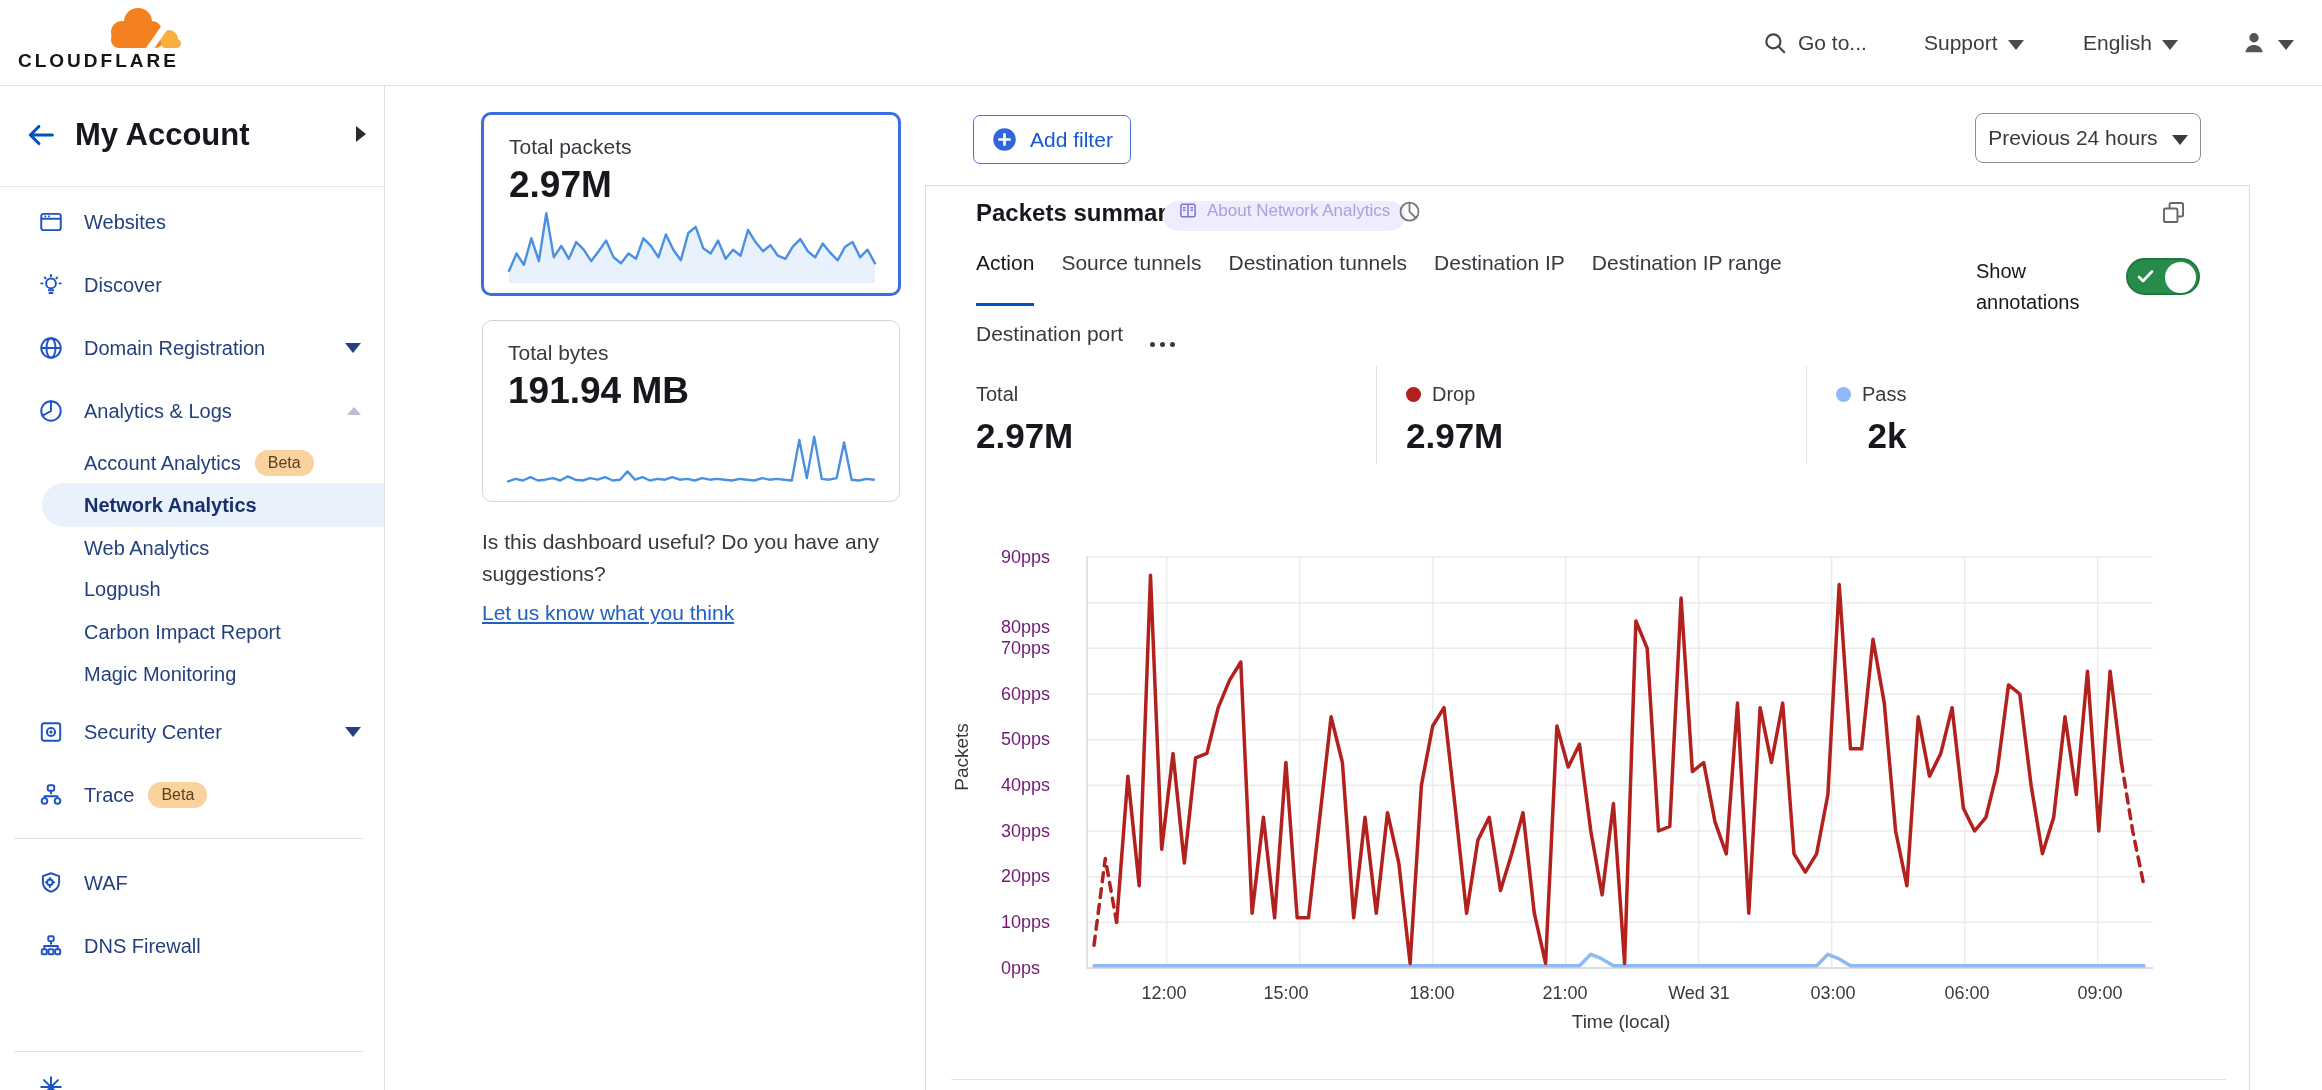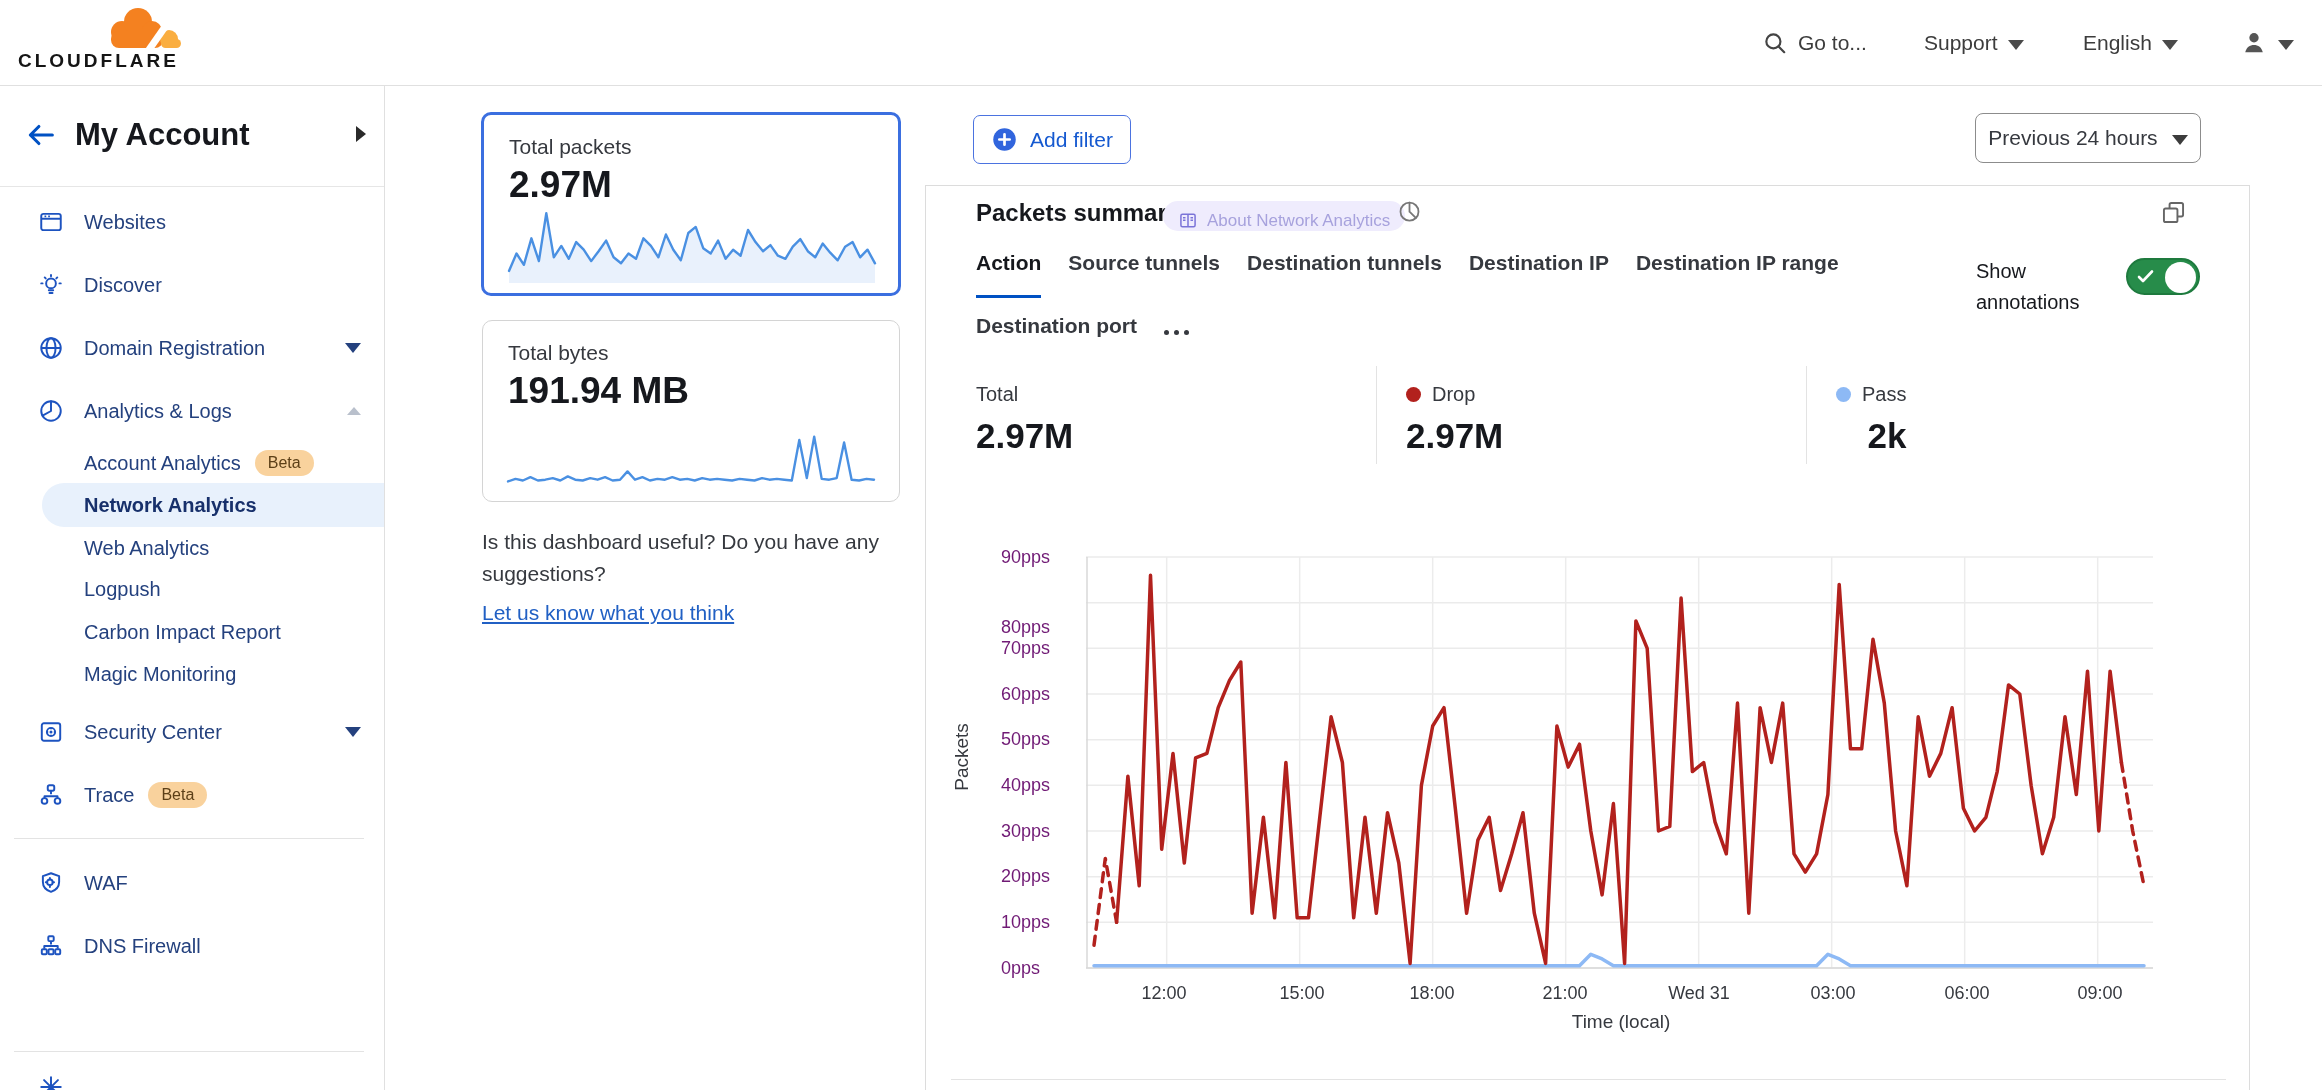--- a/index.html
+++ b/index.html
@@ -45,26 +45,26 @@
   
   .add-filter{position:absolute;left:973px;top:115px;height:49px;background:#fff;border:1px solid #4b73e0;border-radius:7px;
               display:inline-flex;align-items:center;gap:12px;padding:0 17px;font-size:21px;color:#1559d0;cursor:pointer;}
   .time-select{position:absolute;left:1975px;top:113px;width:226px;height:50px;background:#fff;border:1px solid #8c8c8c;border-radius:8px;
               display:flex;align-items:center;justify-content:center;gap:14px;font-size:21px;color:#36393f;cursor:pointer;}
   .caret-dk{width:0;height:0;border-left:8px solid transparent;border-right:8px solid transparent;border-top:10px solid #3c3c3c;margin-top:3px;}
 
   
   .panel{position:absolute;left:925px;top:185px;width:1325px;height:905px;background:#fff;border:1px solid #dcdcdc;border-bottom:none;}
   .panel-title{position:absolute;left:50px;top:13px;font-size:24px;font-weight:700;color:#16181d;}
-  .badge-about{position:absolute;left:237px;top:15px;height:30px;background:#efecfd;border-radius:15px;display:flex;align-items:flex-end;gap:9px;
+  .badge-about{position:absolute;left:237px;top:15px;height:30px;background:#efecfd;border-radius:15px;display:flex;align-items:flex-start;gap:9px;
                padding:0 15px;font-size:17px;color:#a7a2dd;cursor:pointer;}
   .pie-ic{position:absolute;left:470px;top:11px;}
   .copy-ic{position:absolute;left:1234px;top:13px;cursor:pointer;}
   .tabs{position:absolute;left:50px;top:65px;width:880px;display:flex;flex-wrap:wrap;column-gap:27px;row-gap:16px;font-size:21px;color:#36393f;}
-  .tab{padding-bottom:20px;cursor:pointer;white-space:nowrap;border-bottom:3px solid transparent;font-weight:bold;}
+  .tab{padding-bottom:28px;cursor:pointer;white-space:nowrap;border-bottom:3px solid transparent;}
   .tab.active{color:#16181d;border-bottom:3px solid #0051c3;}
   .more-dots{display:flex;align-items:center;gap:5px;padding-bottom:10px;cursor:pointer;}
   .more-dots i{width:5px;height:5px;border-radius:50%;background:#36393f;}
   .show-ann{position:absolute;left:1050px;top:70px;width:118px;font-size:20px;color:#16181d;line-height:1.55;}
   .toggle{position:absolute;left:1200px;top:72px;width:74px;height:37px;background:#278c4a;border:2px solid #1e7a3e;border-radius:20px;cursor:pointer;}
   .toggle .knob{position:absolute;right:2px;top:1.5px;width:31px;height:31px;background:#fff;border-radius:50%;}
   .toggle svg{position:absolute;left:9px;top:9px;}
 
   .stat{position:absolute;top:197px;text-align:right;}
   .stat-label{font-size:20px;color:#36393f;display:flex;align-items:center;}
@@ -375,21 +375,21 @@
     <div class="ylab" style="top:452px">70pps</div>
     <div class="ylab" style="top:498px">60pps</div>
     <div class="ylab" style="top:543px">50pps</div>
     <div class="ylab" style="top:589px">40pps</div>
     <div class="ylab" style="top:635px">30pps</div>
     <div class="ylab" style="top:680px">20pps</div>
     <div class="ylab" style="top:726px">10pps</div>
     <div class="ylab" style="top:772px">0pps</div>
 
     <div class="xlab" style="left:238px">12:00</div>
-    <div class="xlab" style="left:376px">15:00</div>
+    <div class="xlab" style="left:360px">15:00</div>
     <div class="xlab" style="left:506px">18:00</div>
     <div class="xlab" style="left:639px">21:00</div>
     <div class="xlab" style="left:773px">Wed 31</div>
     <div class="xlab" style="left:907px">03:00</div>
     <div class="xlab" style="left:1041px">06:00</div>
     <div class="xlab" style="left:1174px">09:00</div>
 
     <div class="packets-label">Packets</div>
     <div class="time-label">Time (local)</div>
 

